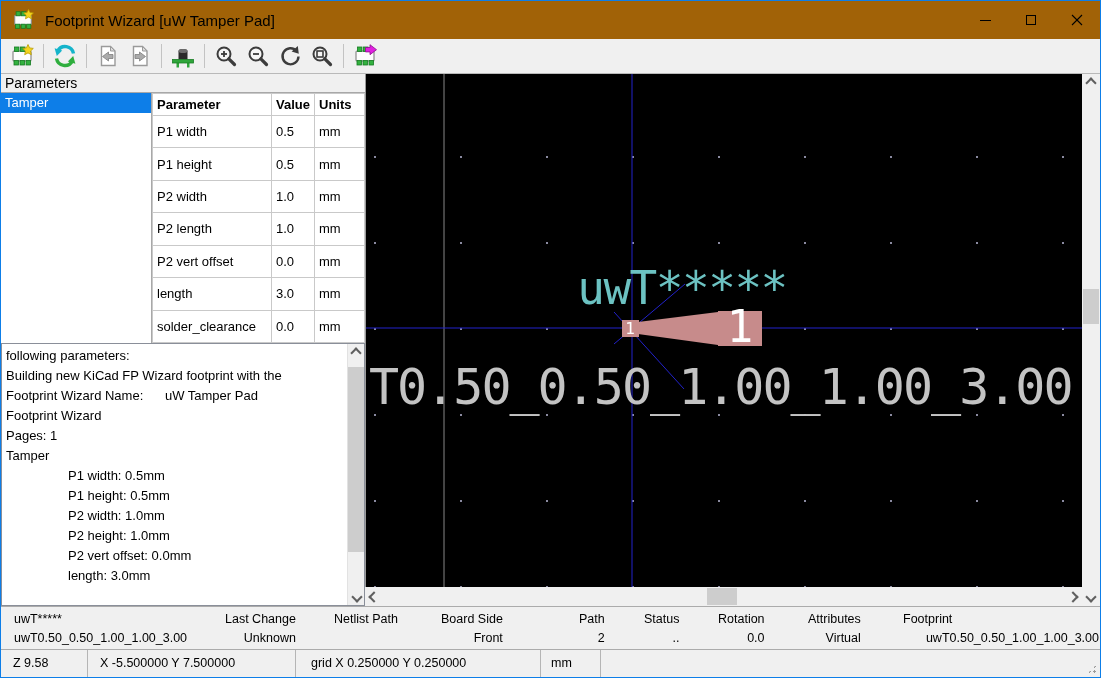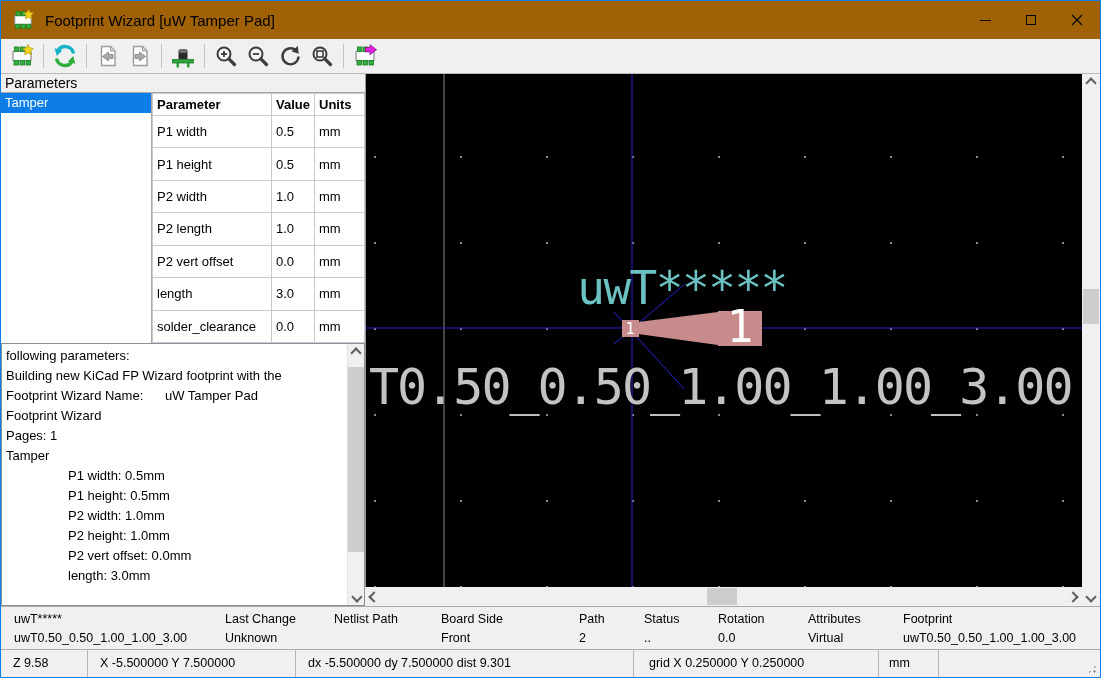--- a/index.html
+++ b/index.html
@@ -74,21 +74,21 @@
   .silk-text { fill:var(--silk,#6cc2c2); font-family:"DejaVu Sans Mono", monospace; font-size:46px; letter-spacing:-1.5px; }
   .value-text { fill:var(--valcol,#c3c3c3); font-family:"DejaVu Sans Mono", monospace; font-size:50px; letter-spacing:-2px; }
   .padnum-big { fill:#fff; font-family:"DejaVu Sans Mono", monospace; font-size:44px; }
   .padnum-small { fill:#fff; font-family:"DejaVu Sans Mono", monospace; font-size:16px; }
 
   
   .info-bar { position:absolute; left:0; top:605px; width:1099px; height:43px; background:#f0f0f0;
               border-top:1px solid #ababab; overflow:hidden; }
   .ib-field { position:absolute; top:5px; font-size:12.5px; color:#000; white-space:nowrap; }
   .ib-label { display:block; height:19px; }
-  .ib-value { display:block; height:19px; }
+  .ib-value { display:block; height:19px;text-align:right; }
 
   
   .status-bar { position:absolute; left:0; top:648px; width:1099px; height:28px; background:#f0f0f0;
                 border-top:1px solid #ababab; display:flex; }
   .st-cell { font-size:12.5px; color:#000; line-height:27px; white-space:nowrap;
              border-right:1px solid #b5b5b5; padding-left:12px; overflow:hidden; }
   .st-cell:last-child { border-right:none; position:relative; }
   .grip { position:absolute; right:3px; bottom:3px; width:10px; height:10px;
           background:radial-gradient(circle, #9a9a9a 1.2px, transparent 1.4px);
           background-size:5px 5px; background-position:0 0;
@@ -374,21 +374,20 @@
     </div>
     <div class="ib-field" style="left:902px;width:196px">
       <span class="ib-label">Footprint</span>
       <span class="ib-value" style="overflow:hidden">uwT0.50_0.50_1.00_1.00_3.00</span>
     </div>
   </div>
 
   <div class="status-bar">
     <div class="st-cell" style="width:87px">Z 9.58</div>
     <div class="st-cell" style="width:208px">X -5.500000  Y 7.500000</div>
-    <div class="st-cell" style="width:338px">dx -5.500000  dy 7.500000  dist 9.301</div>
     <div class="st-cell" style="width:245px;padding-left:15px">grid X 0.250000  Y 0.250000</div>
     <div class="st-cell" style="width:60px;padding-left:10px">mm</div>
     <div class="st-cell" style="flex:1">
         <div class="grip"></div>
       </div>
   </div>
 
 </div>
 
 </body></html>

